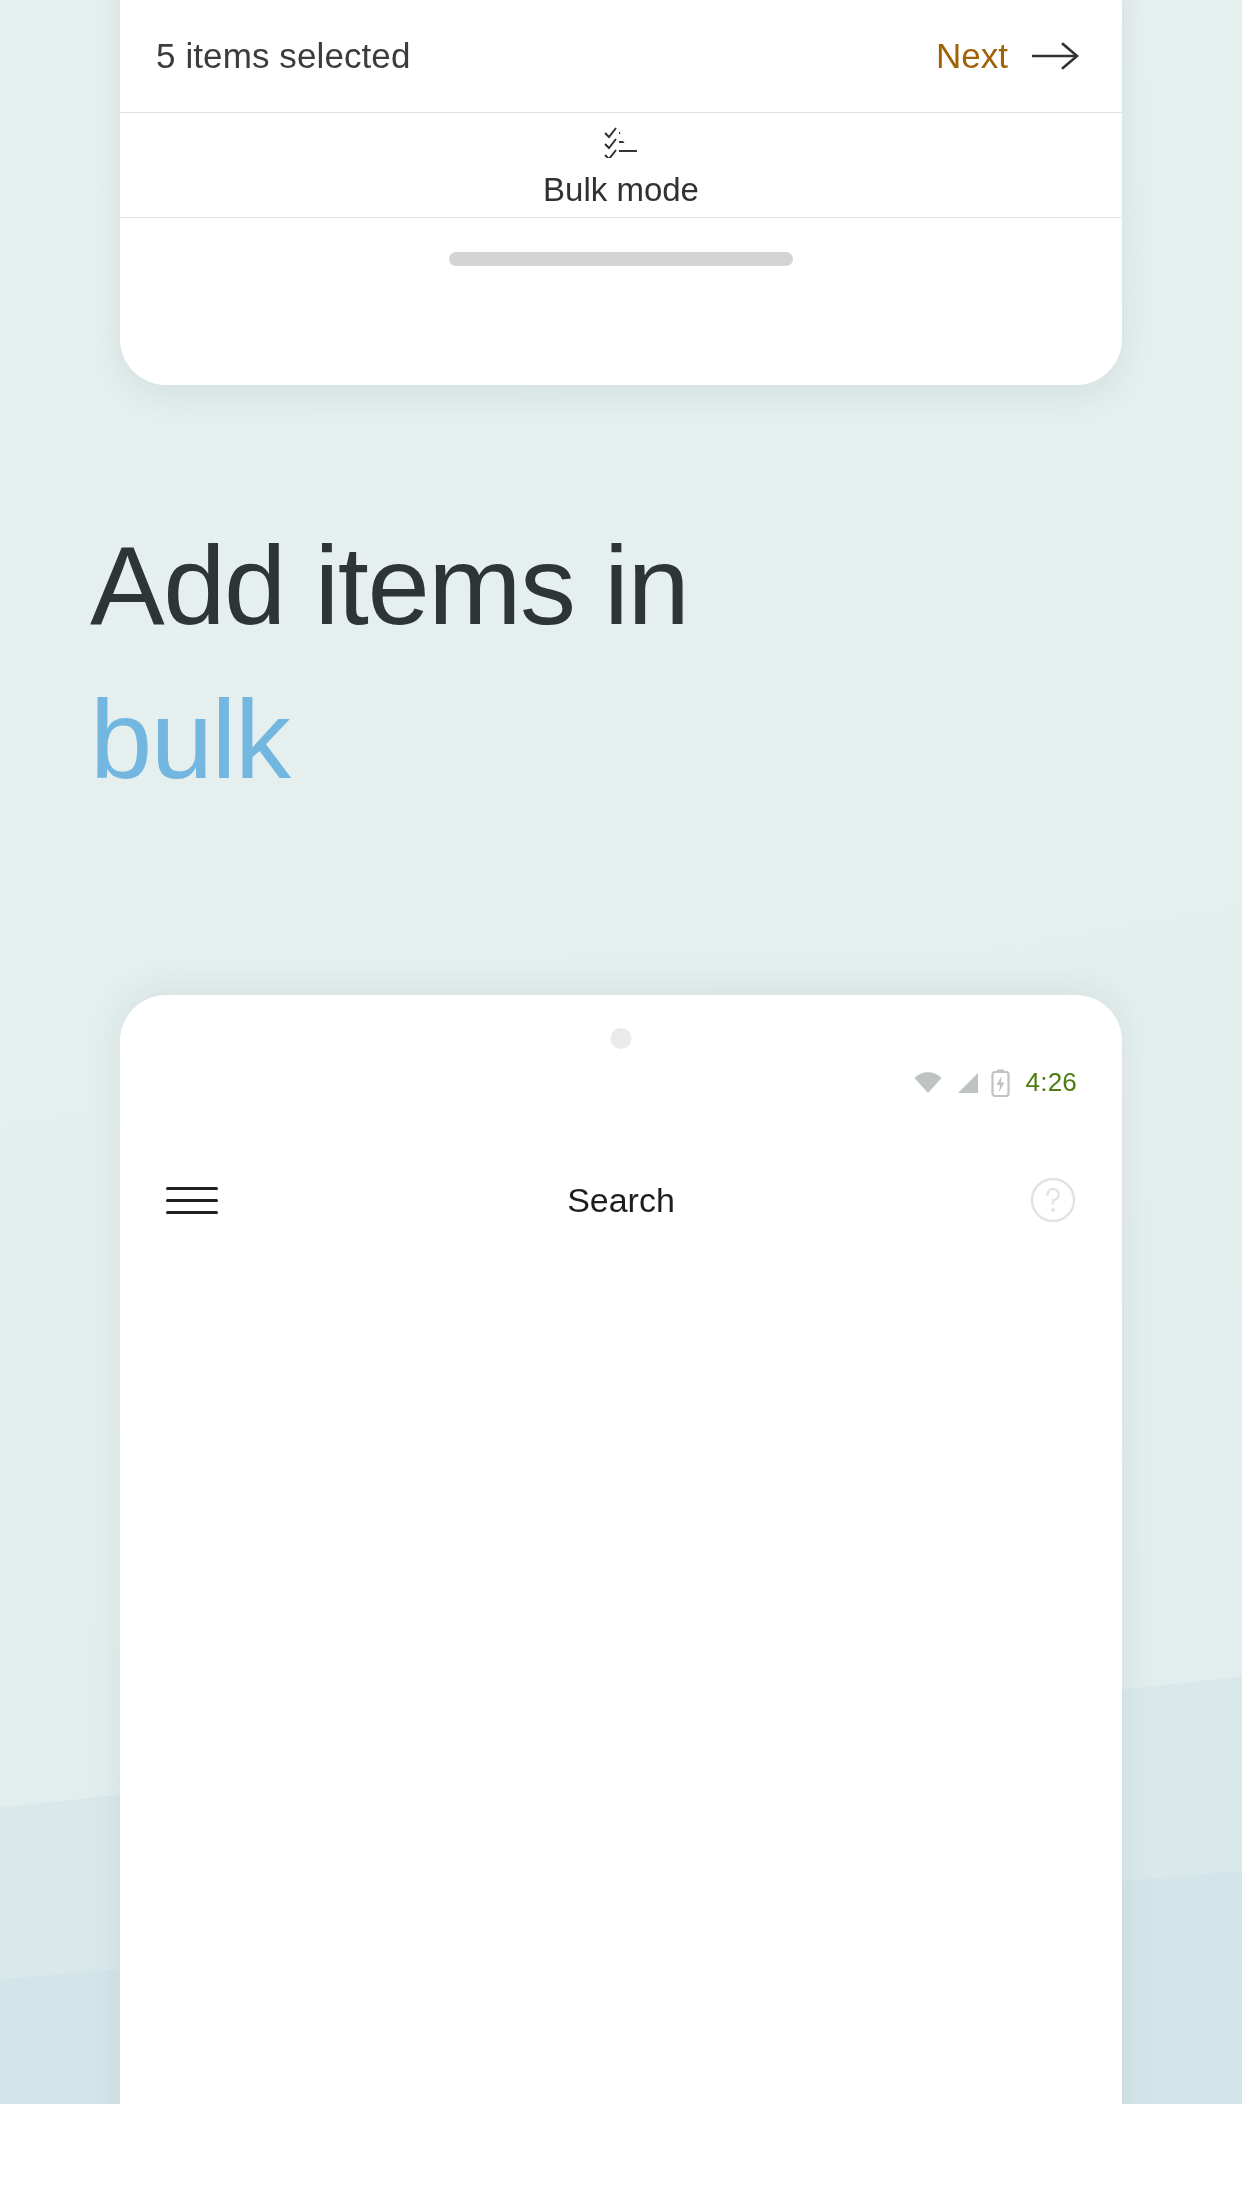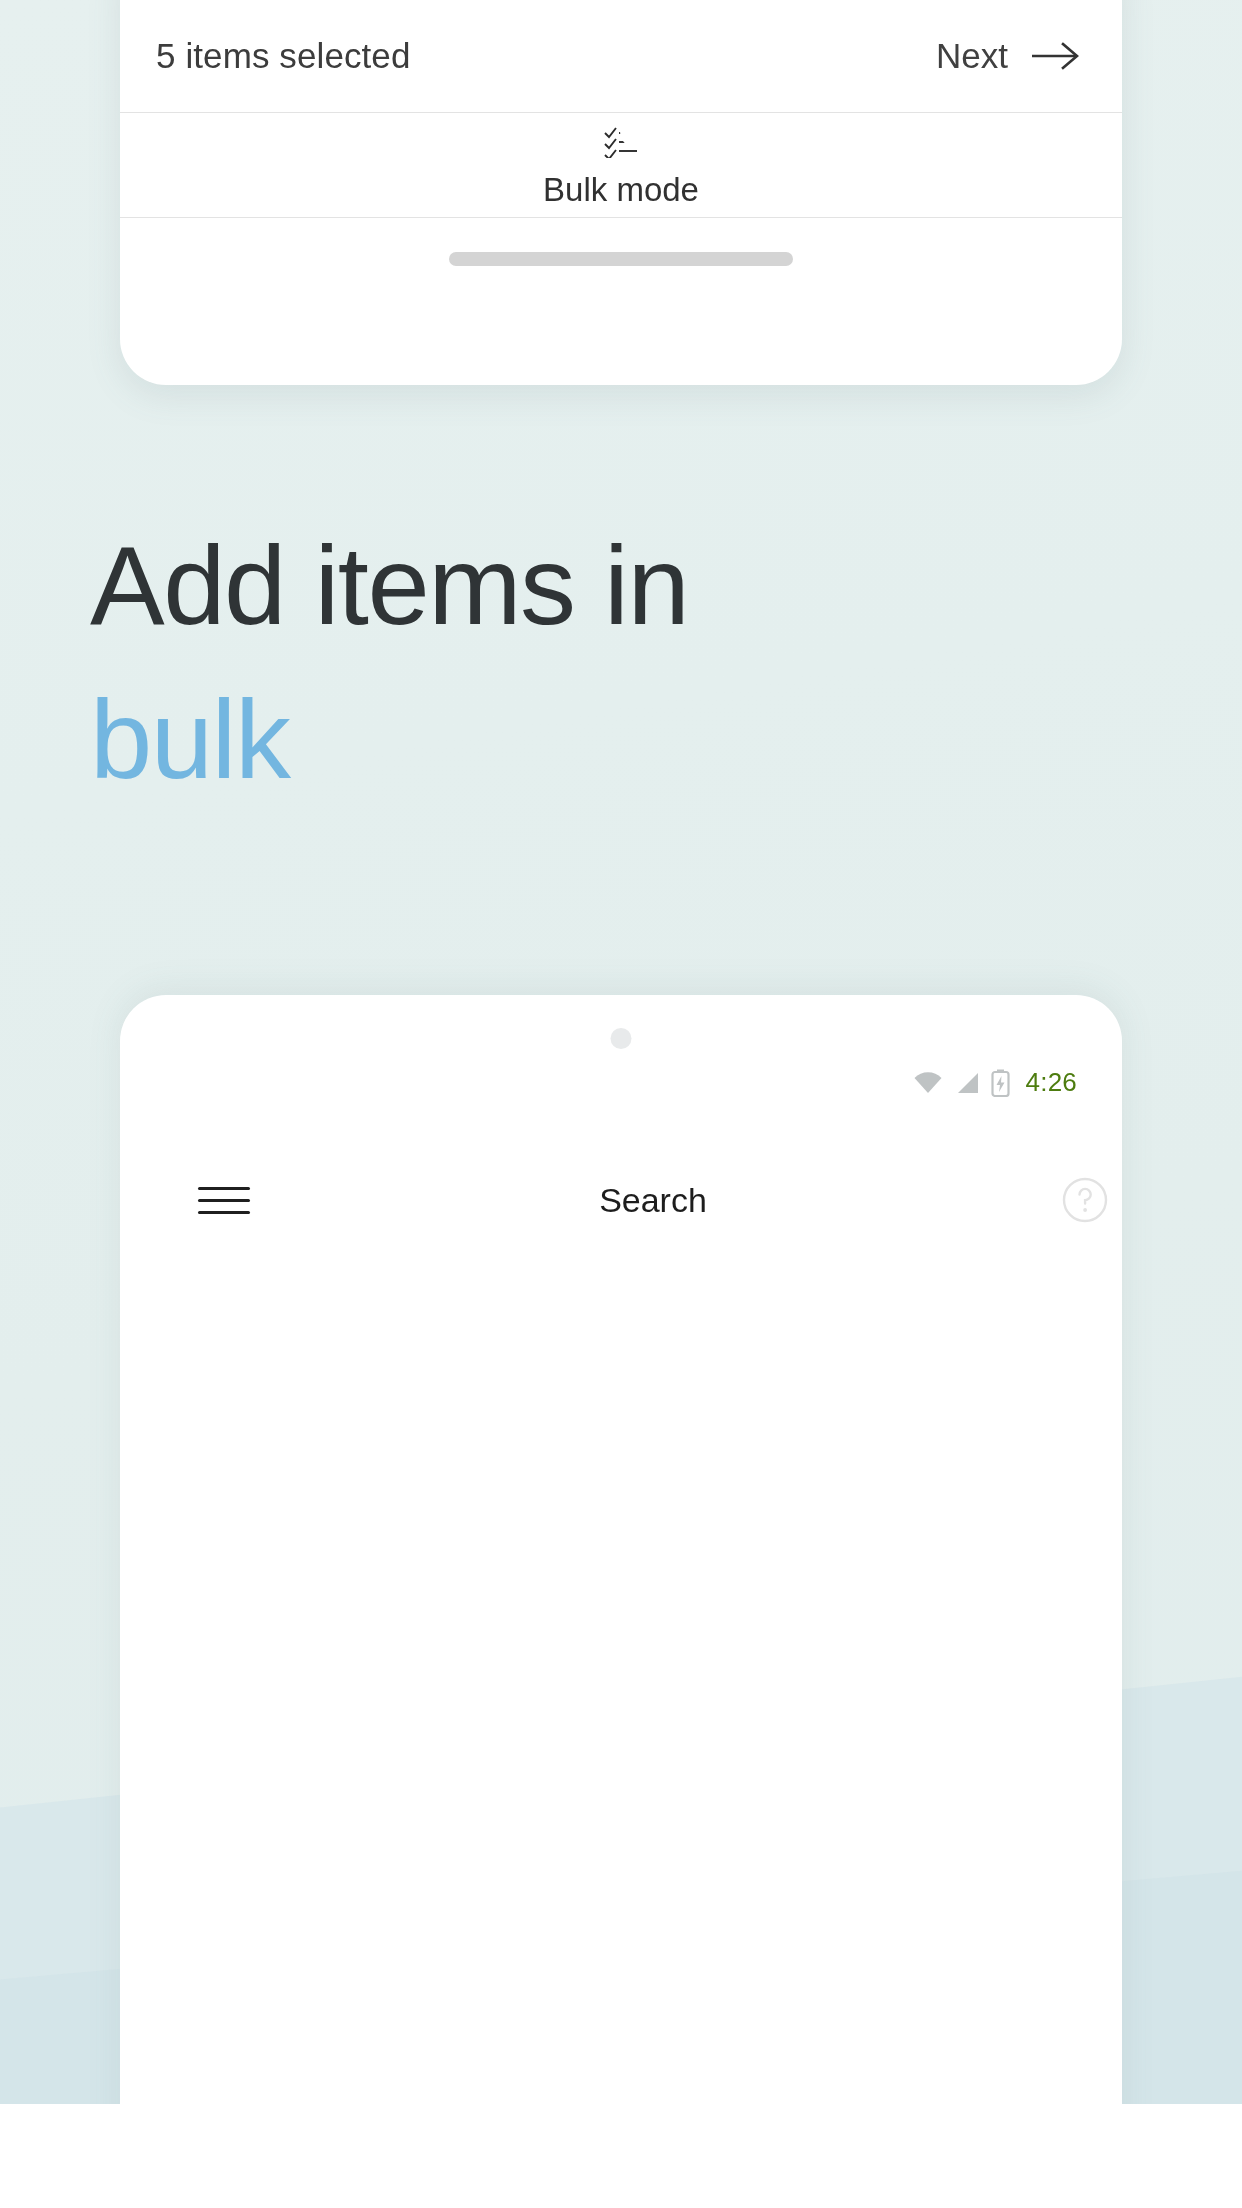--- a/index.html
+++ b/index.html
@@ -73,21 +73,21 @@
     letter-spacing: .1px;
   }
   .next-wrap {
     display: flex;
     align-items: center;
     gap: 22px;
     padding-right: 8px;
   }
   .next-label {
     font-size: 35px;
-    color: #404040;
+    color: #a16207;
     font-weight: 400;
     text-align: center;
   }
   .arrow-ico { display: block; }
 
   .bulk-block {
     position: absolute;
     left: 0; top: 173px;
     width: 100%;
     height: 105px;
@@ -185,21 +185,20 @@
   }
 
   .appbar {
     position: absolute;
     left: 0; top: 155px;
     width: 100%;
     height: 100px;
     display: flex;
     align-items: center;
     padding: 0 46px;
-    margin-left: 32px;
   }
   .hamburger { width: 52px; }
   .hamburger span {
     display: block;
     height: 3px;
     background: #1f1f1f;
     border-radius: 2px;
     margin: 9px 0;
   }
   .appbar-title {

